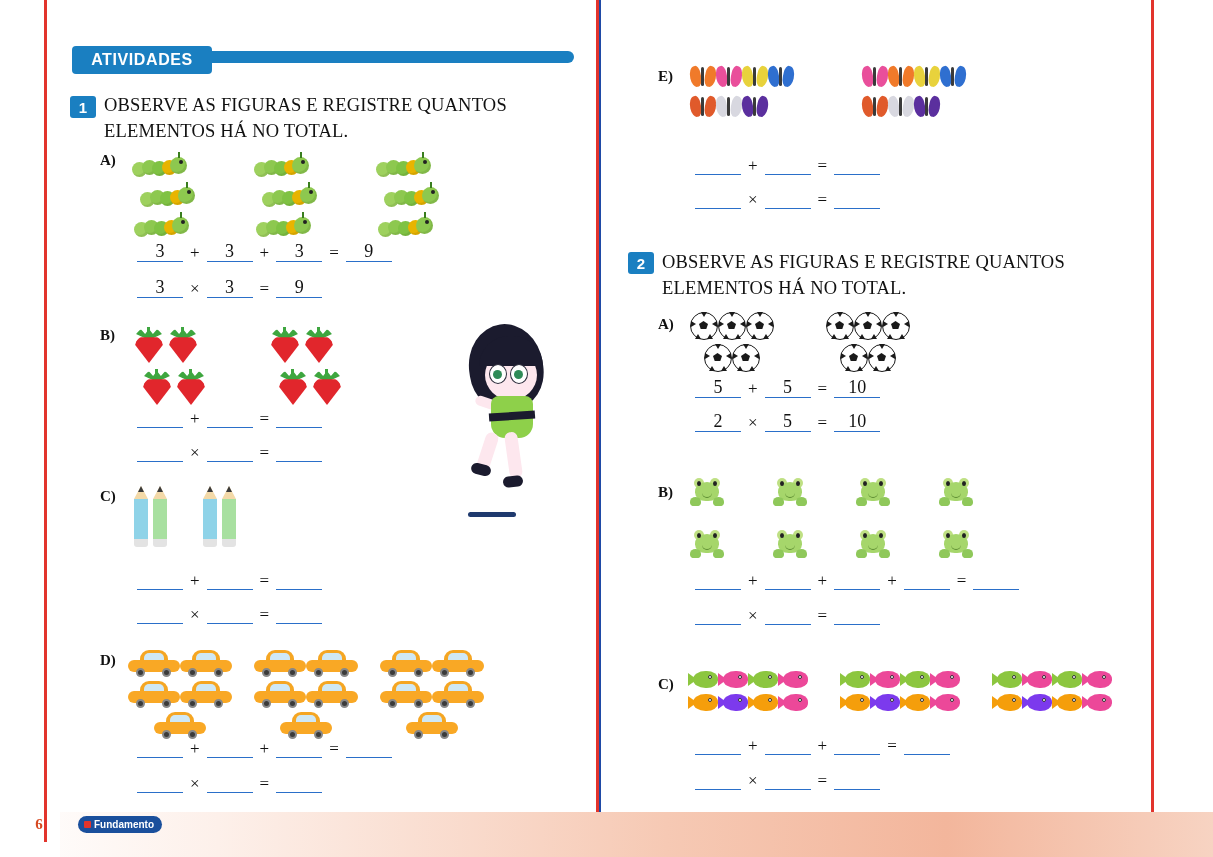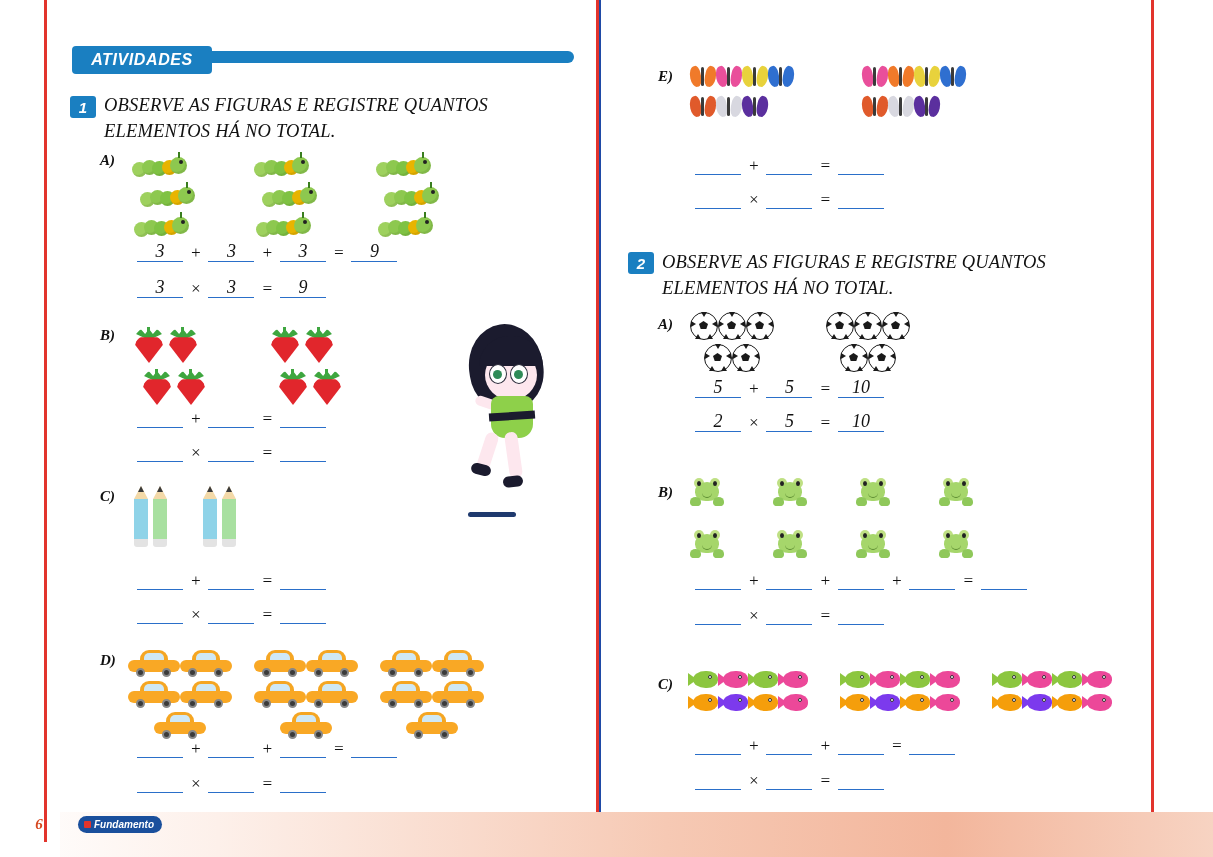--- a/index.html
+++ b/index.html
@@ -13,21 +13,20 @@
     font-family: "Liberation Serif", serif;
     overflow: hidden;
     position: relative;
   }
   .page {
     position: absolute;
     left: 0; top: 0;
     width: 1213px;
     height: 857px;
     background: #ffffff;
-    font-style: italic;
   }
   
   .bottom-band {
     position: absolute;
     left: 0;
     top: 810px;
     width: 1213px;
     height: 47px;
     background: linear-gradient(to right, #ffffff 0%, #fdf0ea 18%, #f6c9b4 55%, #f3b69c 78%, #f7d3c2 100%);
   }

